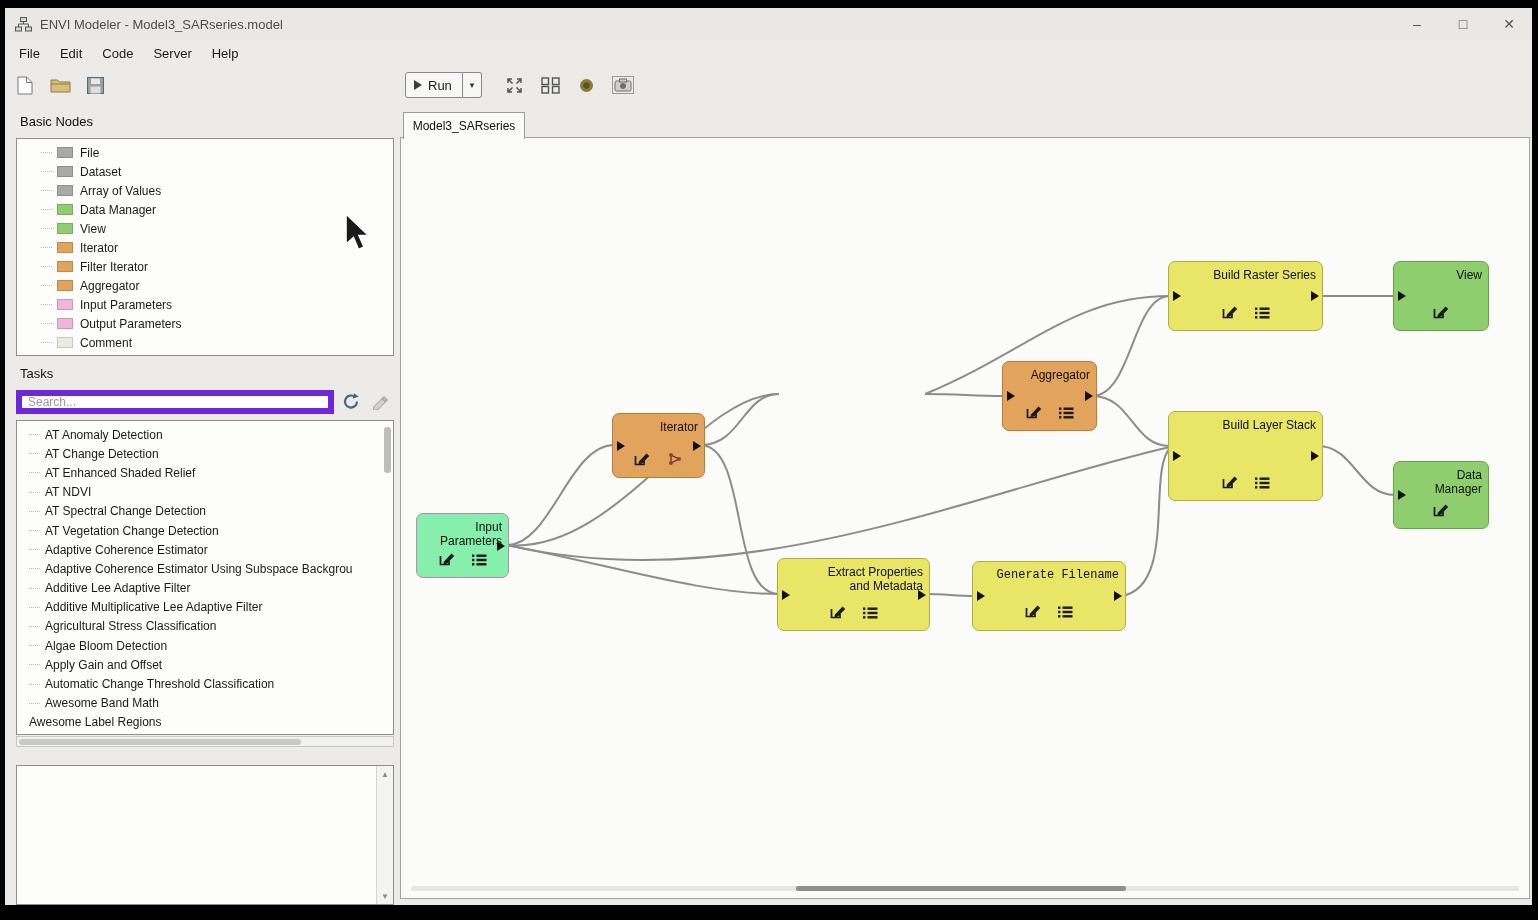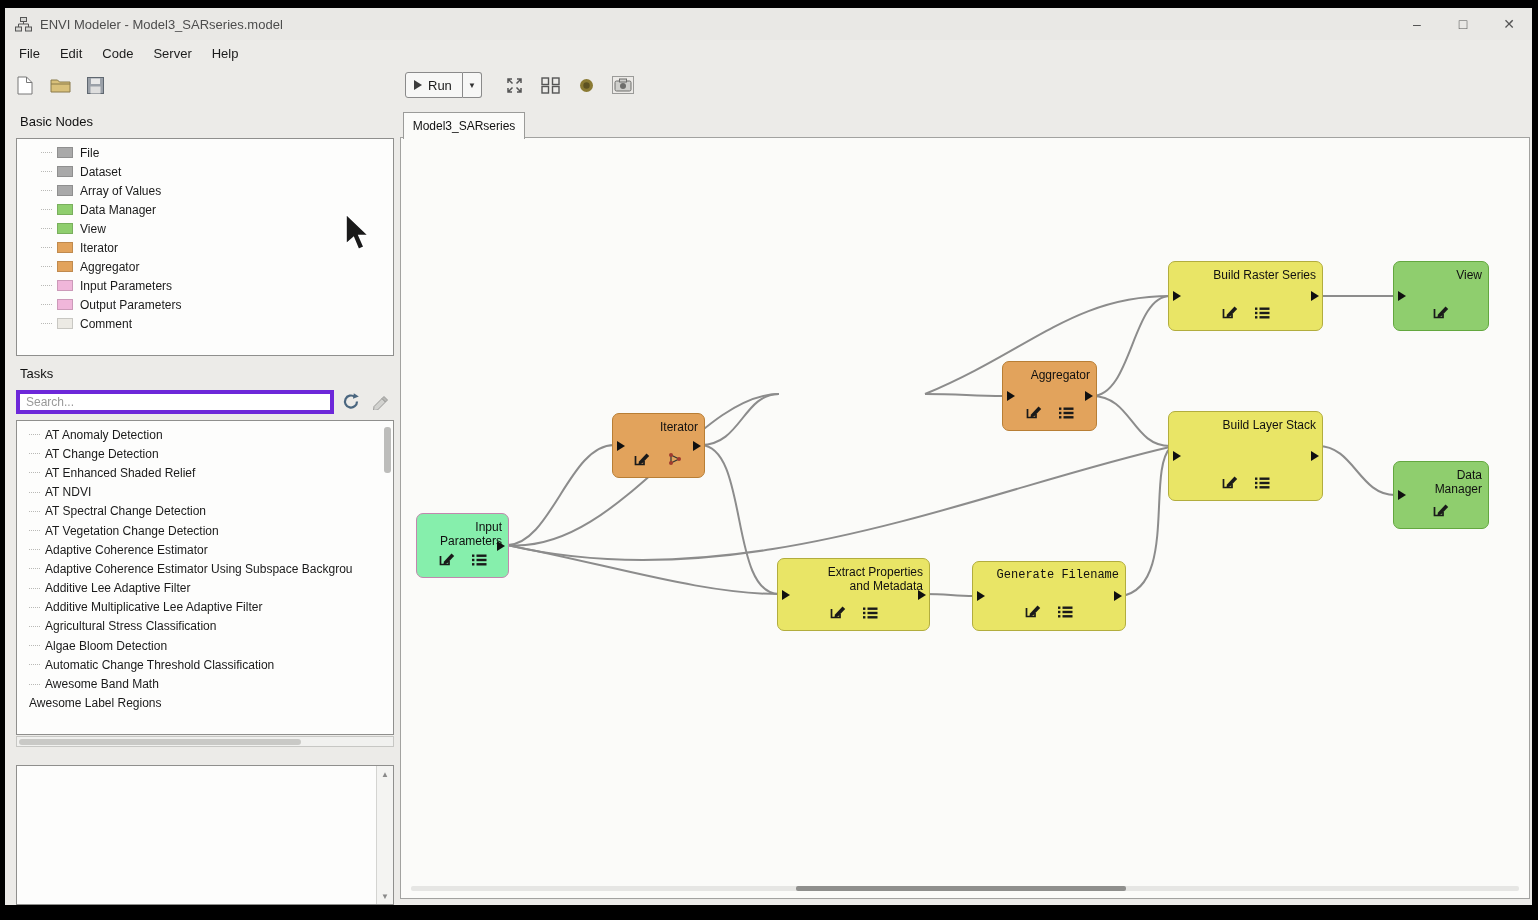--- a/index.html
+++ b/index.html
@@ -36,21 +36,21 @@
   .tdash{width:11px;border-top:1px dotted #b9b9b6;margin-right:5px;flex:none;}
   .chip{width:14px;height:9px;margin-right:7px;flex:none;border:1px solid rgba(0,0,0,0.15);}
   .chip-gray{background:#a9a9a9;}
   .chip-green{background:#8fce6e;}
   .chip-orange{background:#e2a35c;}
   .chip-pink{background:#f0b6da;}
   .chip-light{background:#eceae4;}
   .tree-label,.tlabel{font-size:12px;color:#1a1a1a;white-space:nowrap;}
   .task-row{display:flex;align-items:center;height:19.2px;padding-left:12px;}
 
-  .search-input{position:absolute;box-sizing:border-box;height:24px;border:4px solid #6d28d9;background:#fff;font-size:12px;padding:0 6px;color:#333;font-family:"Liberation Sans",sans-serif;}
+  .search-input{position:absolute;box-sizing:border-box;height:24px;border:6px solid #6d28d9;background:#fff;font-size:12px;padding:0 6px;color:#333;font-family:"Liberation Sans",sans-serif;}
   .search-input::placeholder{color:#999;}
   .side-icon{position:absolute;display:inline-flex;}
 
   .vscroll-thumb{position:absolute;right:2px;top:6px;width:7px;height:46px;background:#bdbdbb;border-radius:3px;}
   .hscroll{position:absolute;height:11px;background:#f1f1ef;border:1px solid #c7c7c4;box-sizing:border-box;}
   .hscroll .thumb{position:absolute;left:2px;top:2px;height:6px;width:282px;background:#c9c9c6;border-radius:3px;}
   .empty-scroll{position:absolute;right:0;top:0;bottom:0;width:16px;background:#f4f4f2;border-left:1px solid #d4d4d1;}
   .scroll-arrow{position:absolute;left:0;width:16px;height:16px;display:flex;align-items:center;justify-content:center;font-size:8px;color:#8a8a8a;}
 
   
@@ -194,20 +194,25 @@
             <span class="tree-label">View</span>
           </div>
         <div class="tree-row">
             <span class="tdash"></span>
             <span class="chip chip-orange"></span>
             <span class="tree-label">Iterator</span>
           </div>
         <div class="tree-row">
             <span class="tdash"></span>
             <span class="chip chip-orange"></span>
+            <span class="tree-label">Filter Iterator</span>
+          </div>
+        <div class="tree-row">
+            <span class="tdash"></span>
+            <span class="chip chip-orange"></span>
             <span class="tree-label">Aggregator</span>
           </div>
         <div class="tree-row">
             <span class="tdash"></span>
             <span class="chip chip-pink"></span>
             <span class="tree-label">Input Parameters</span>
           </div>
         <div class="tree-row">
             <span class="tdash"></span>
             <span class="chip chip-pink"></span>
@@ -278,20 +283,24 @@
             <span class="tdash"></span>
             <span class="tlabel">Additive Multiplicative Lee Adaptive Filter</span>
           </div>
         <div class="task-row">
             <span class="tdash"></span>
             <span class="tlabel">Agricultural Stress Classification</span>
           </div>
         <div class="task-row">
             <span class="tdash"></span>
             <span class="tlabel">Algae Bloom Detection</span>
+          </div>
+        <div class="task-row">
+            <span class="tdash"></span>
+            <span class="tlabel">Apply Gain and Offset</span>
           </div>
         <div class="task-row">
             <span class="tdash"></span>
             <span class="tlabel">Automatic Change Threshold Classification</span>
           </div>
         <div class="task-row">
             <span class="tdash"></span>
             <span class="tlabel">Awesome Band Math</span>
           </div>
         <div class="task-row">

